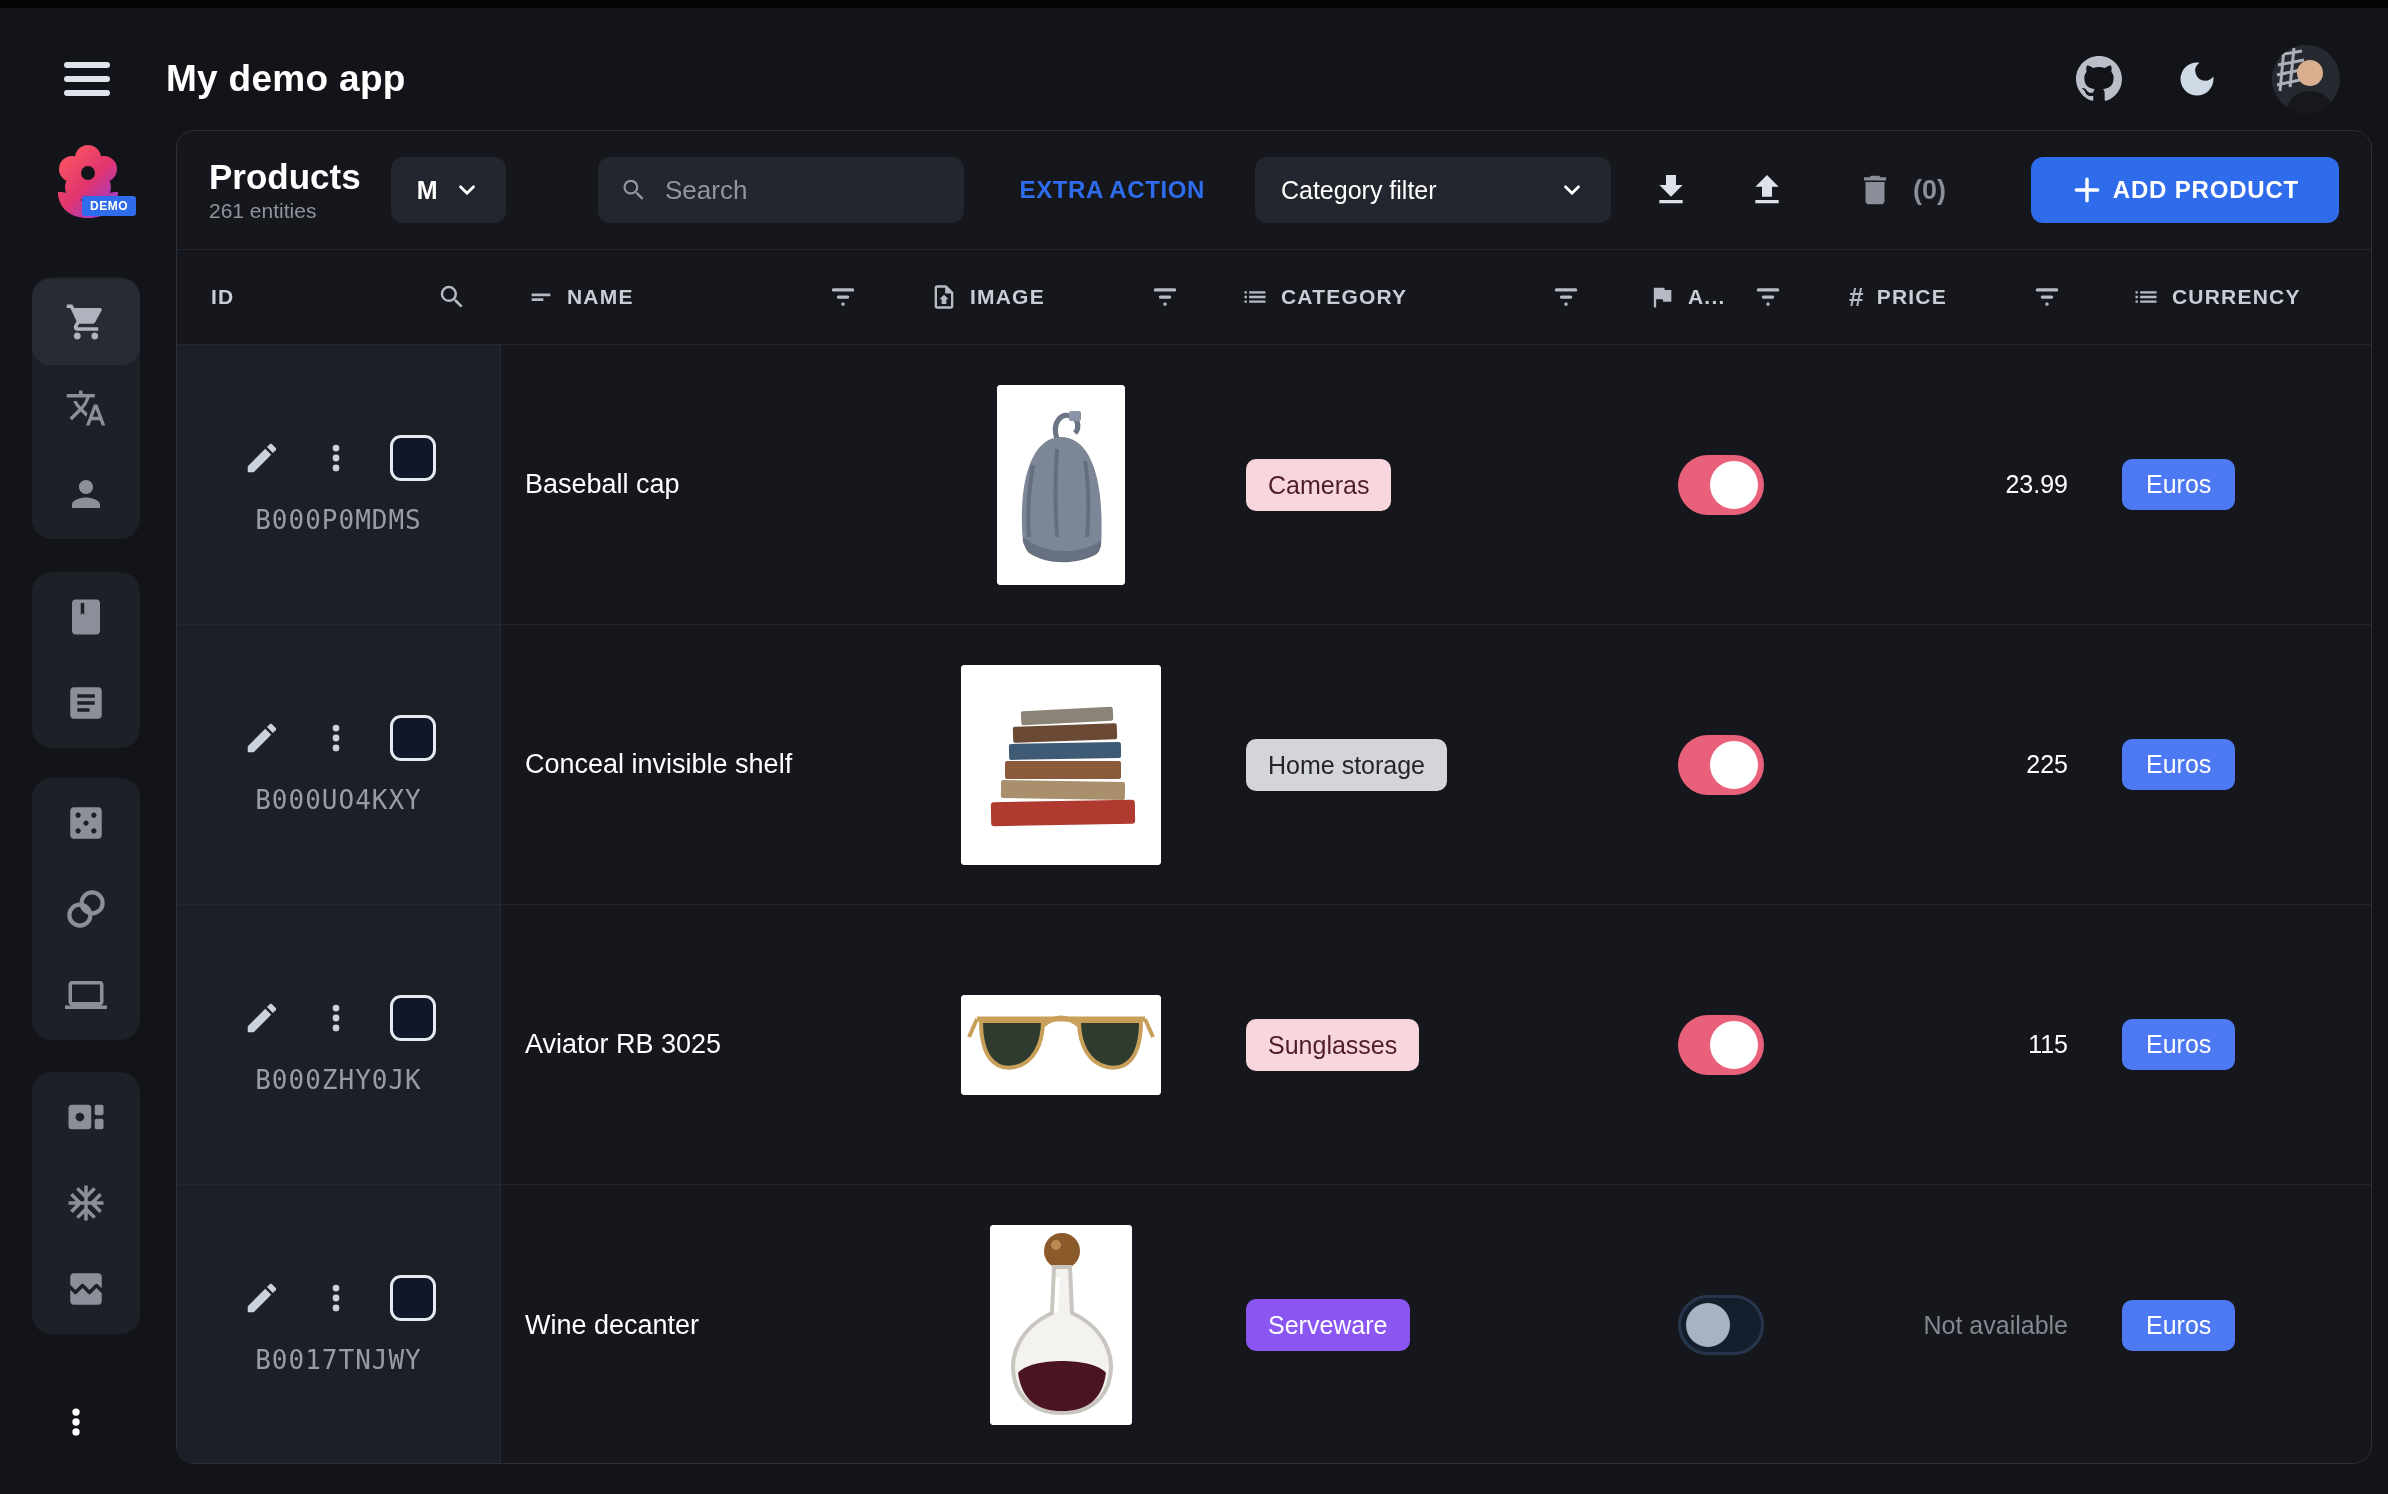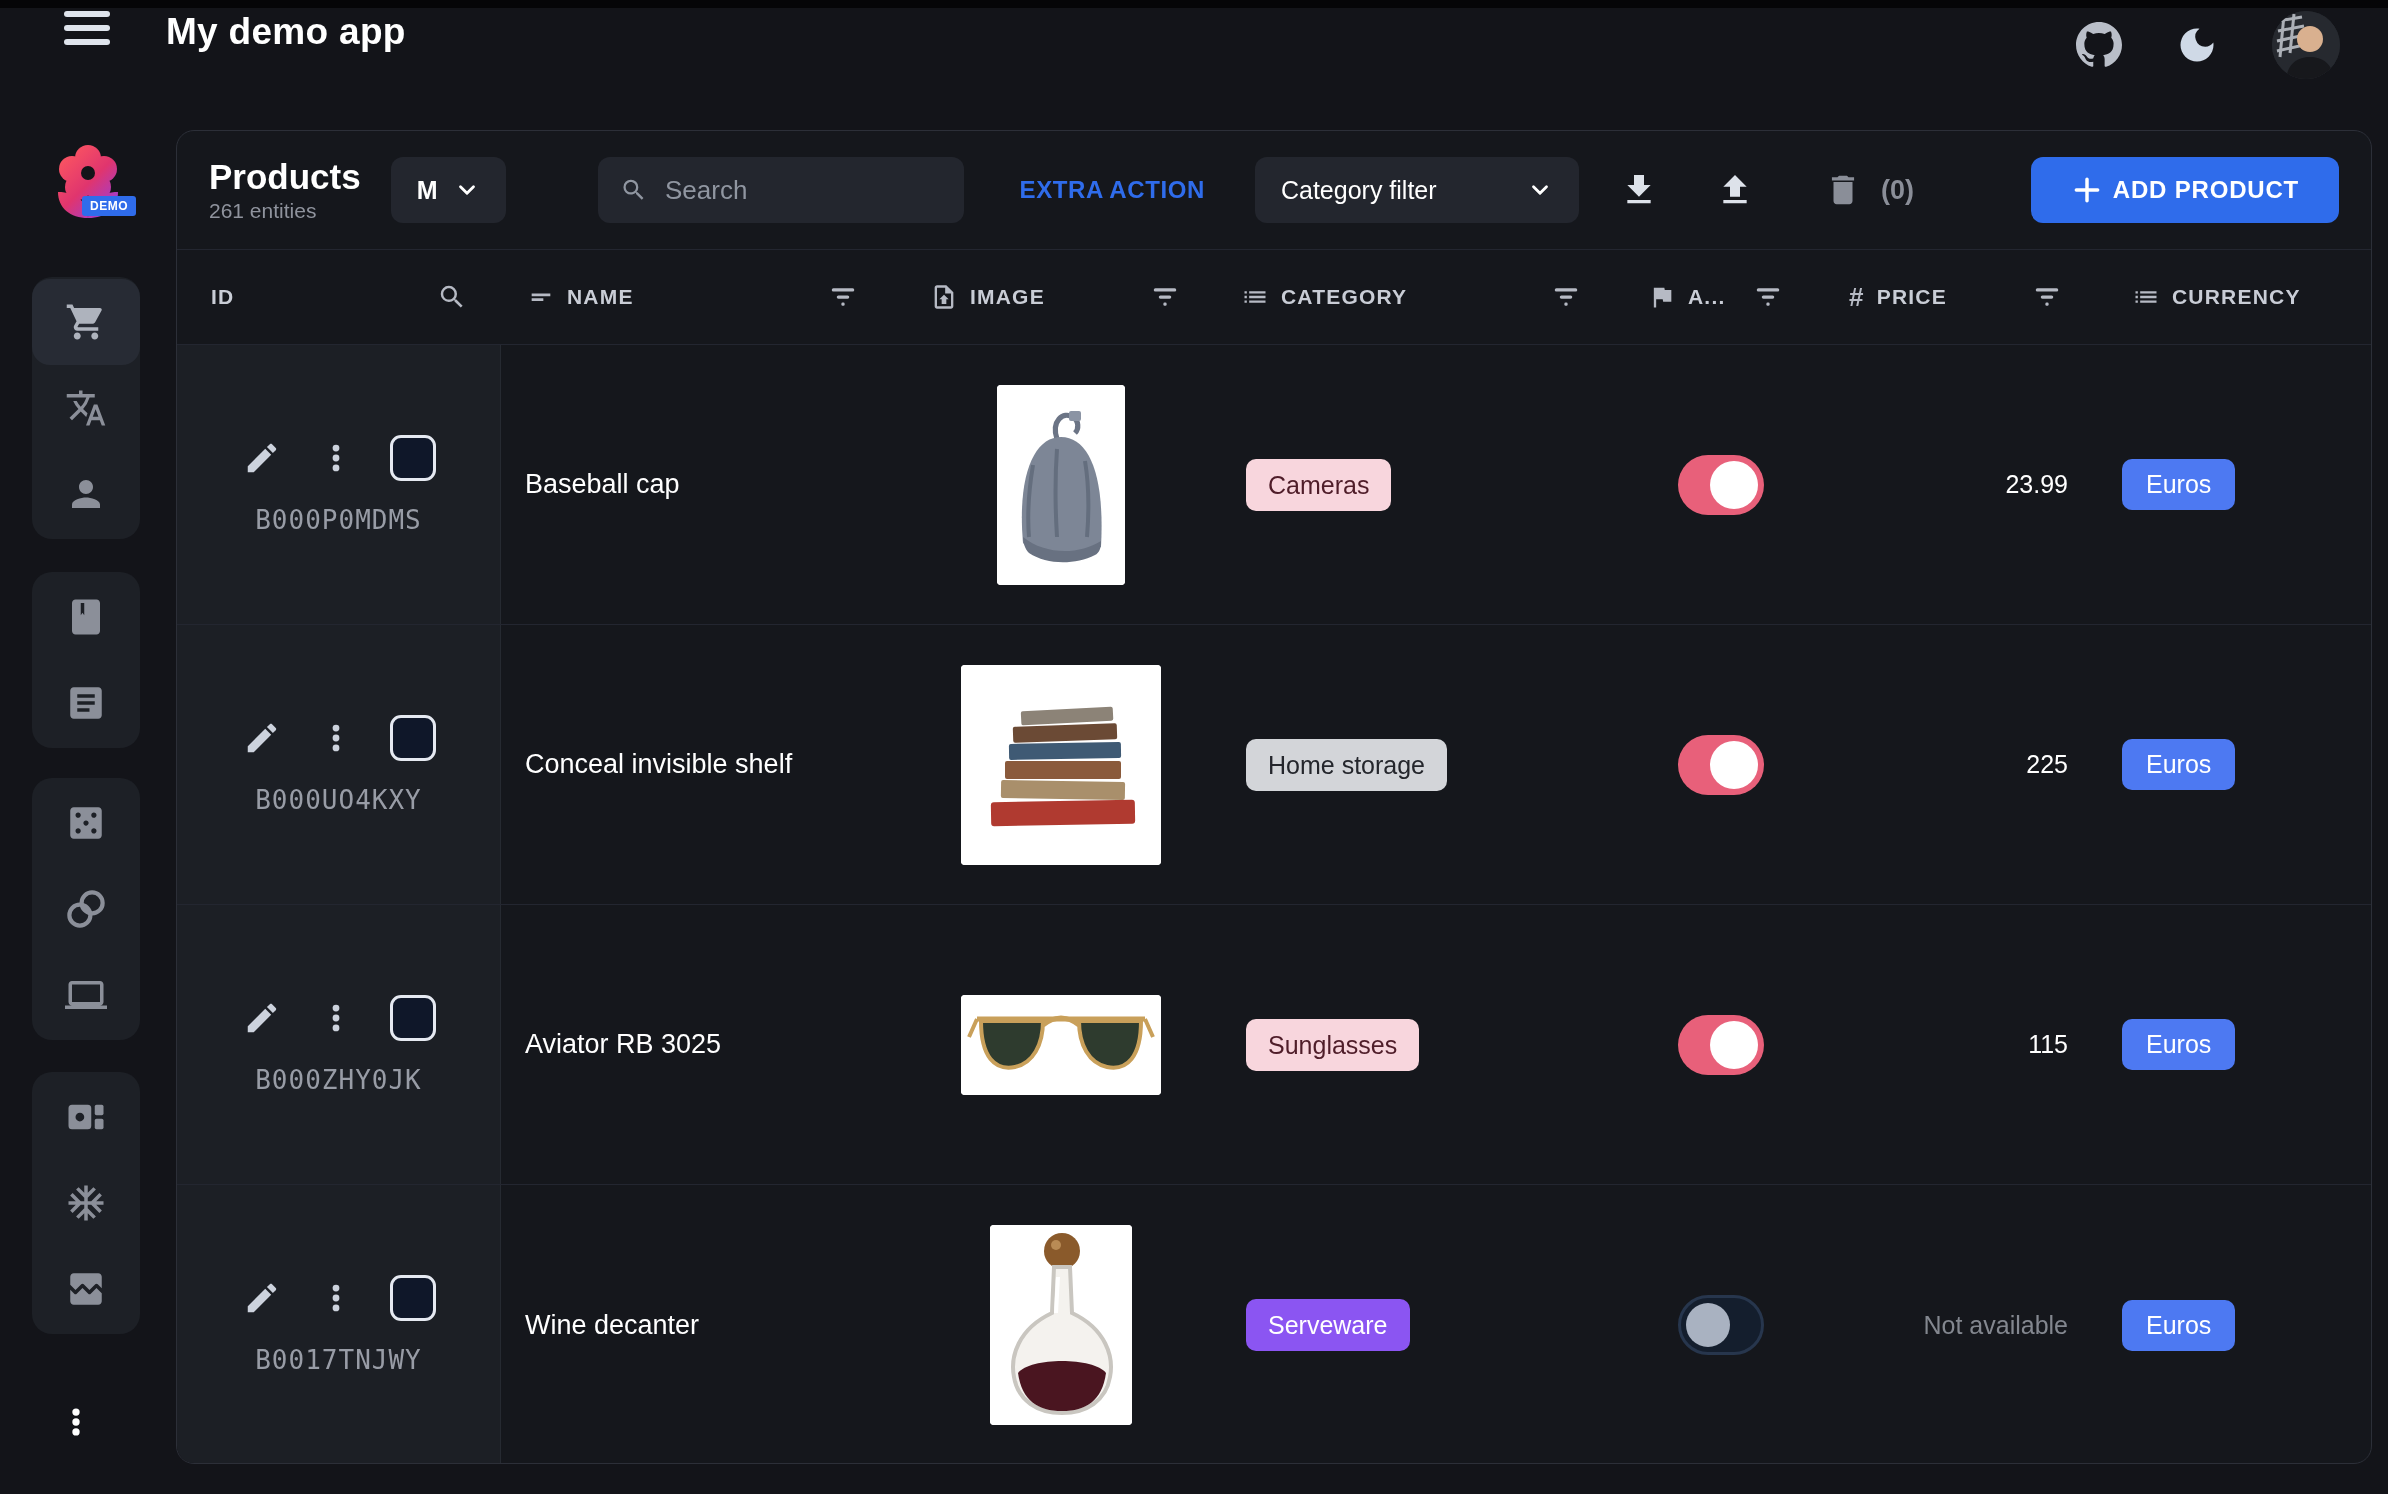--- a/index.html
+++ b/index.html
@@ -8,21 +8,21 @@
     --control-bg:#23262e; --txt:#ffffff; --txt-dim:#8f939d; --hdr-txt:#c9cdd6; --icon:#b6bac4;
     --blue:#2f6ceb; --badge-blue:#4d79f2; --pink-bg:#f8d6dd; --pink-txt:#4f1d29;
     --gray-bg:#d3d5d9; --gray-txt:#24262c; --purple:#8b55f2;
     --toggle-on:#e8607a; --toggle-off:#141e2d; --toggle-off-border:#27364d; --toggle-off-knob:#a9b2c1;
   }
   *{box-sizing:border-box;margin:0;padding:0}
   html,body{width:2388px;height:1494px;overflow:hidden}
   body{background:var(--page-bg);font-family:"Liberation Sans",sans-serif;color:var(--txt);position:relative}
   .black-strip{position:absolute;top:0;left:0;right:0;height:8px;background:#050507}
   
-  .topbar{position:absolute;top:11px;left:0;right:0;height:122px;display:flex;align-items:flex-start}
+  .topbar{position:absolute;top:18px;left:0;right:0;height:122px;display:flex;align-items:center}
   .hamburger{margin-left:64px;width:46px;height:34px;display:flex;flex-direction:column;justify-content:space-between;cursor:pointer}
   .hamburger span{display:block;height:6px;border-radius:3px;background:#dfe4ec}
   .app-title{margin-left:56px;font-size:37px;font-weight:700;letter-spacing:.3px}
   .topbar-right{margin-left:auto;margin-right:48px;display:flex;align-items:center;gap:52px}
   .tb-icon{width:46px;height:46px;display:flex;align-items:center;justify-content:center}
   .avatar{width:68px;height:68px;border-radius:50%;overflow:hidden;background:#23262c}
   
   .sidebar{position:absolute;top:130px;left:0;width:176px;bottom:0}
   .logo{position:absolute;left:46px;top:12px;width:84px;height:84px}
   .logo-badge{position:absolute;right:-6px;bottom:10px;background:var(--blue);color:#fff;font-size:12px;font-weight:700;padding:3px 8px;border-radius:3px;letter-spacing:.5px}
@@ -36,21 +36,21 @@
   
   .toolbar{height:118px;display:flex;align-items:center;padding:0 32px}
   .tb-title-block{line-height:1.15;margin-right:30px}
   .tb-title{font-size:35px;font-weight:700}
   .tb-subtitle{font-size:21px;color:var(--txt-dim);margin-top:2px}
   .scope-btn{display:flex;align-items:center;gap:16px;background:var(--control-bg);border:none;color:#fff;font-weight:700;font-size:25px;padding:0 26px;height:66px;border-radius:12px;cursor:pointer;font-family:inherit}
   .search-box{margin-left:92px;display:flex;align-items:center;gap:18px;background:var(--control-bg);height:66px;width:366px;border-radius:12px;padding:0 22px}
   .search-box input{background:transparent;border:none;outline:none;color:#e6e8ee;font-size:26px;width:100%;font-family:inherit}
   .search-box input::placeholder{color:#9096a1}
   .extra-action{margin-left:56px;background:none;border:none;color:var(--blue);font-weight:700;font-size:24px;letter-spacing:.6px;cursor:pointer;font-family:inherit}
-  .catfilter-btn{margin-left:50px;display:flex;align-items:center;background:var(--control-bg);border:none;color:#fff;font-size:25px;height:66px;width:324px;border-radius:12px;padding:0 26px;cursor:pointer;font-family:inherit}
+  .catfilter-btn{margin-left:50px;display:flex;align-items:center;background:var(--control-bg);border:none;color:#fff;font-size:25px;height:66px;width:356px;border-radius:12px;padding:0 26px;cursor:pointer;font-family:inherit}
   .catfilter-btn .chev{margin-left:auto}
   .icon-btn{background:none;border:none;width:56px;height:56px;display:flex;align-items:center;justify-content:center;cursor:pointer;color:#dde2ea}
   .icon-btn.dl{margin-left:32px}
   .icon-btn.ul{margin-left:40px}
   .icon-btn.trash{margin-left:52px;color:#8a8e98}
   .delete-count{color:#8a8e98;font-size:27px;font-weight:700;margin-left:10px}
   .add-btn{margin-left:auto;display:flex;align-items:center;gap:10px;background:var(--blue);border:none;color:#fff;font-weight:700;font-size:24px;letter-spacing:.8px;height:66px;padding:0 40px;border-radius:12px;cursor:pointer;font-family:inherit}
   
   .tgrid{display:grid;grid-template-columns:324px 405px 310px 405px 200px 275px 1fr}
   .thead{height:96px;border-top:1px solid var(--divider);border-bottom:1px solid var(--divider)}

